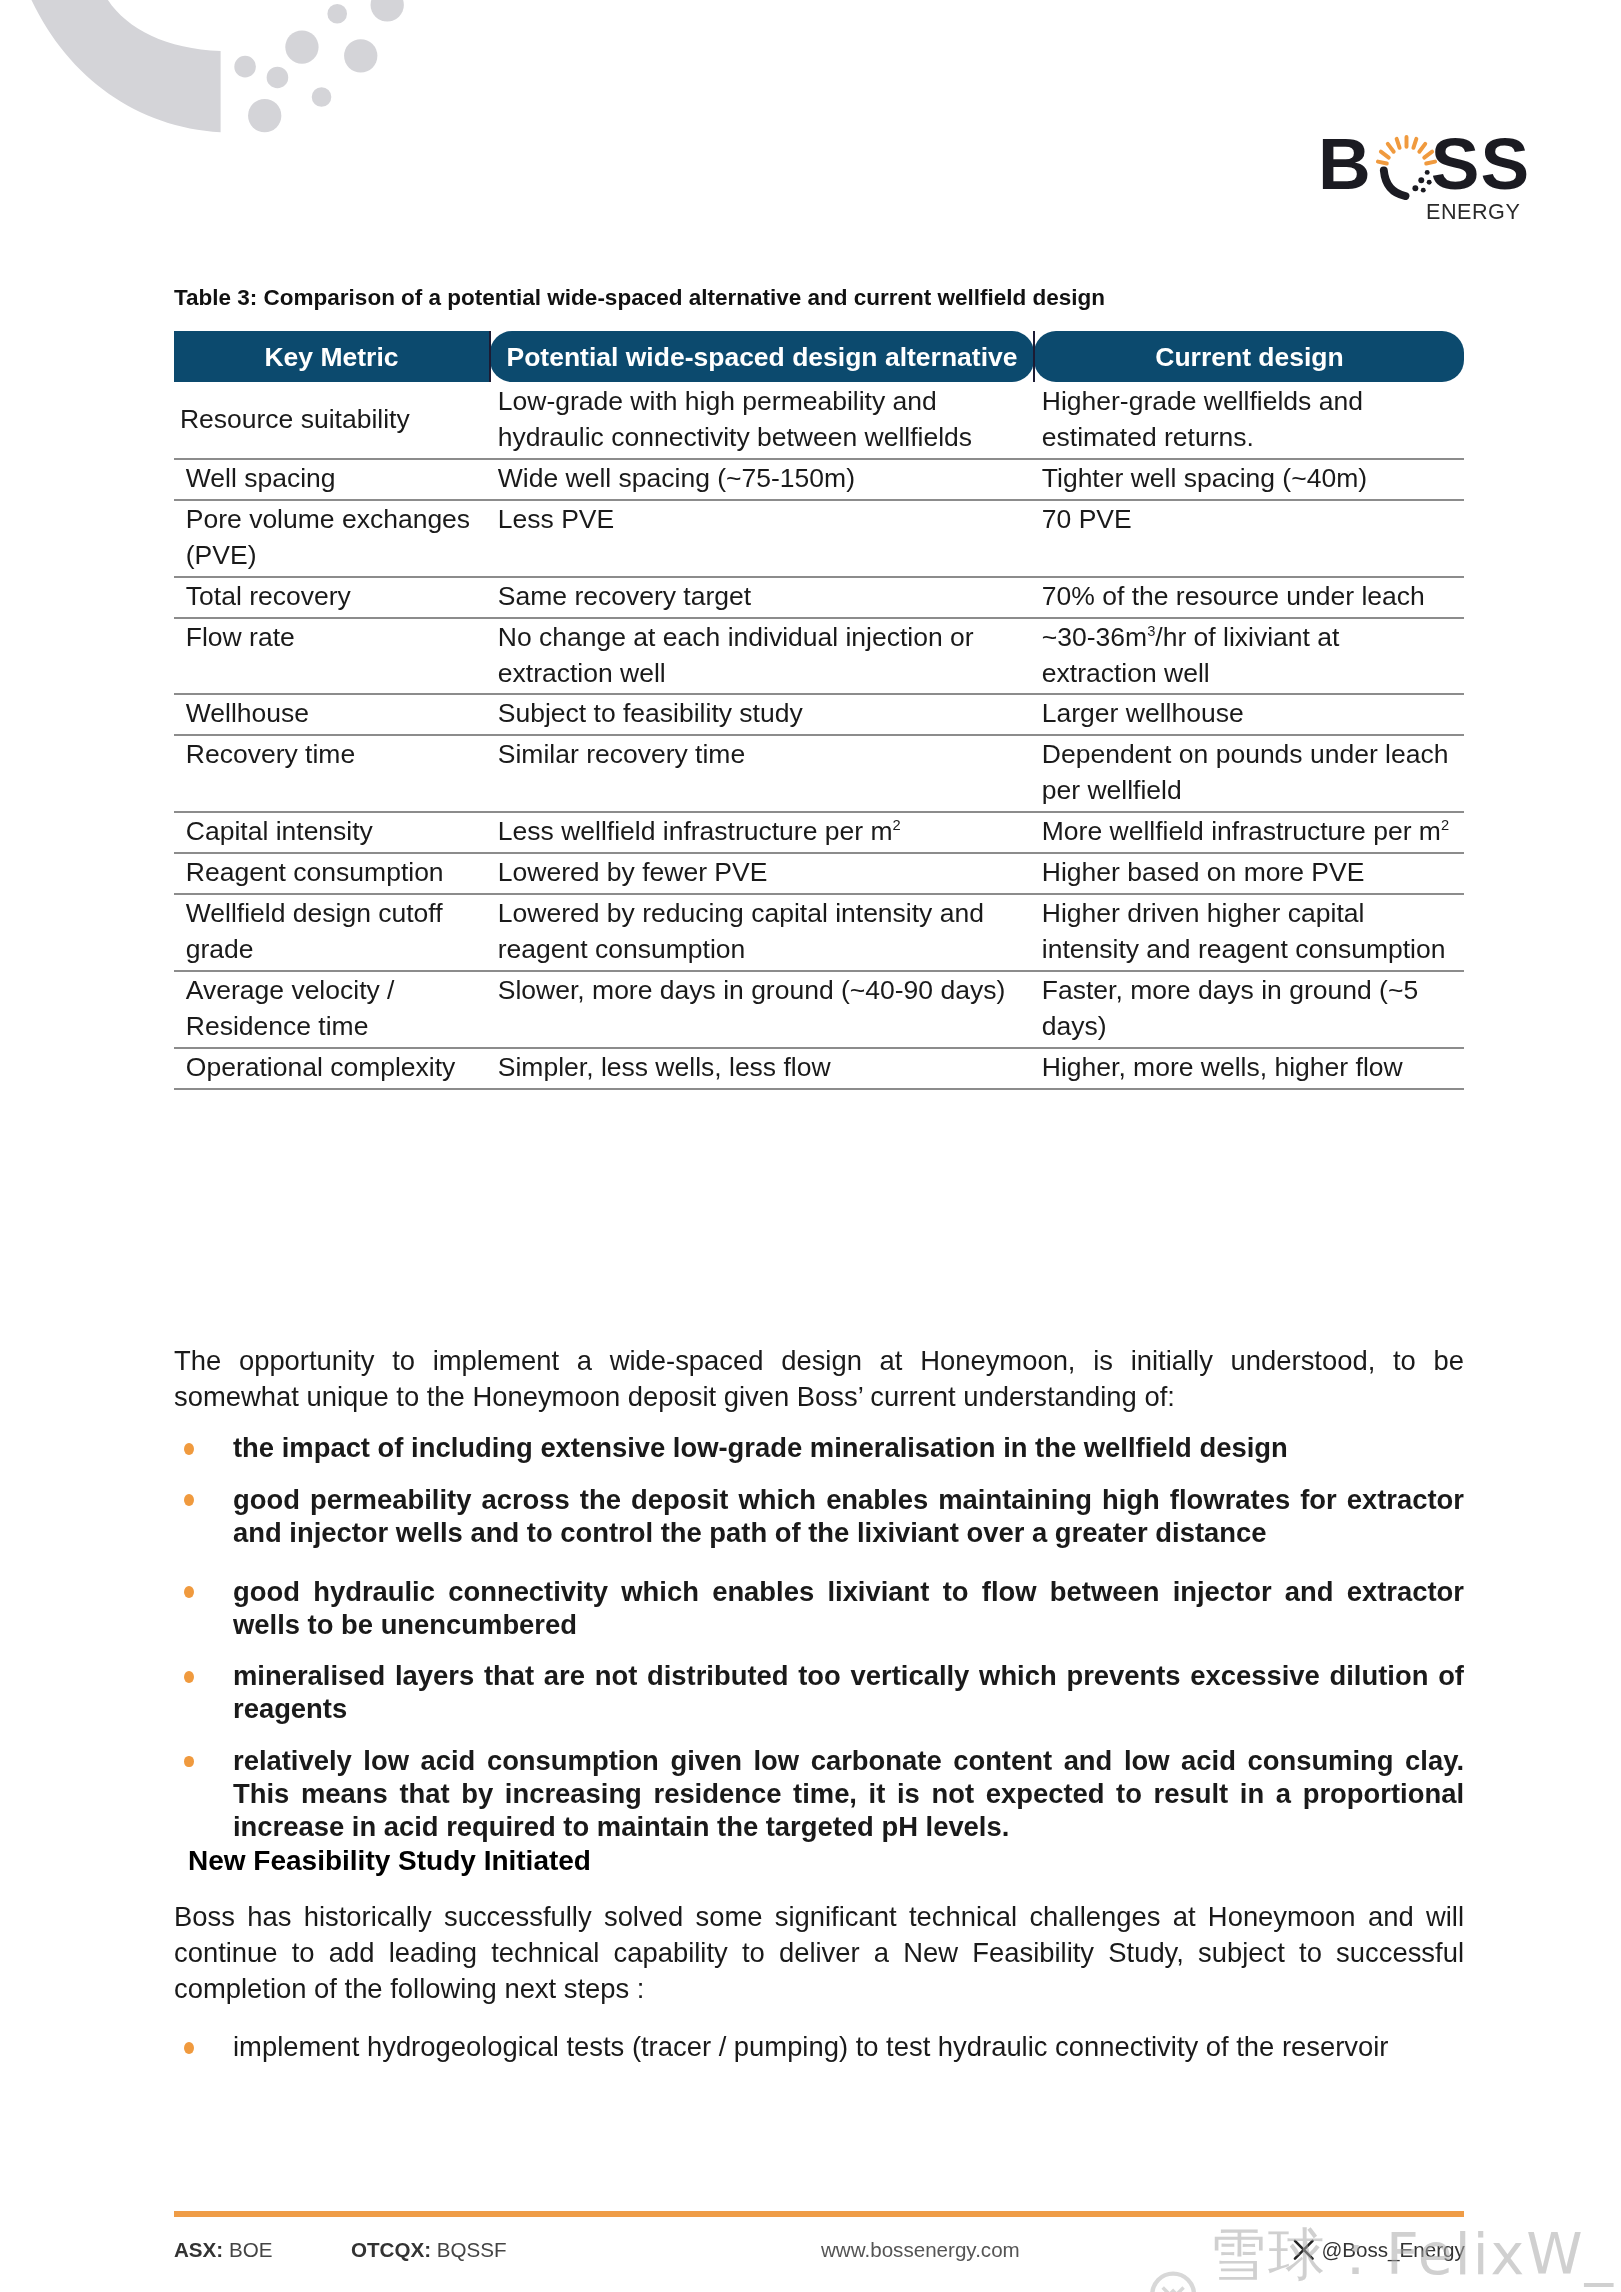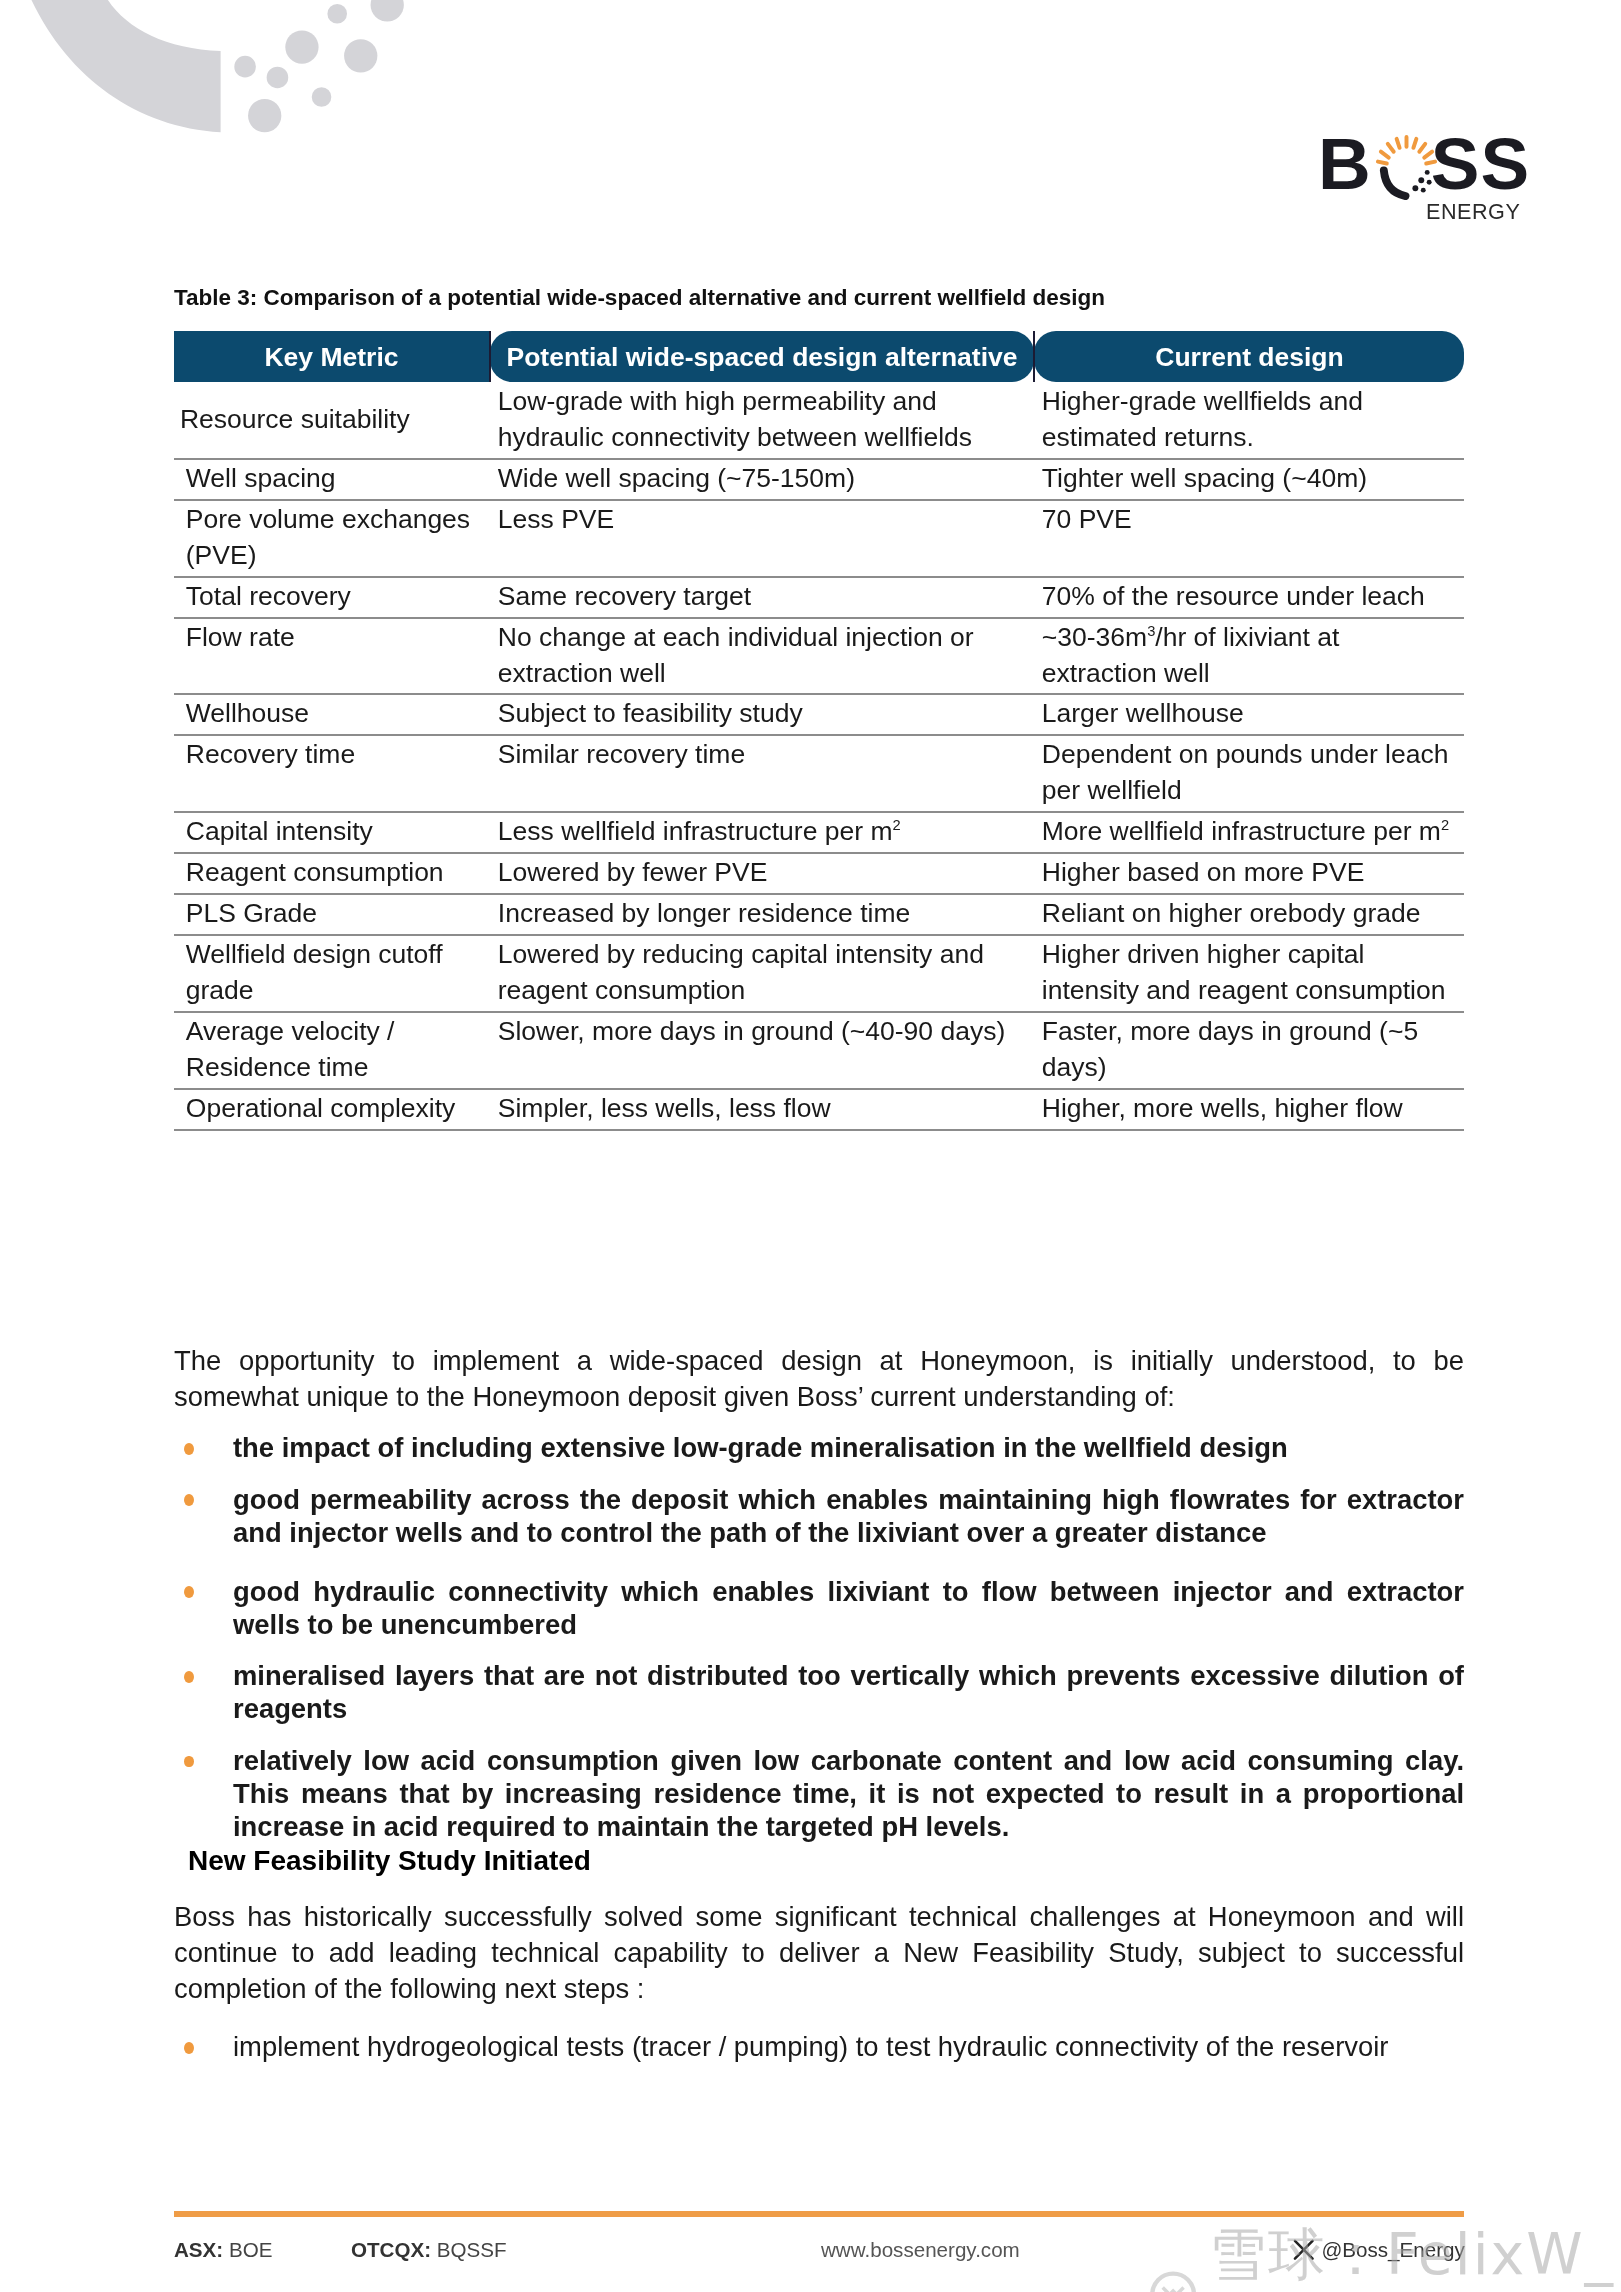--- a/index.html
+++ b/index.html
@@ -142,25 +142,20 @@
       <td class="c1">Capital intensity</td>
       <td class="c2"><span>Less wellfield infrastructure per m</span><sup>2</sup></td>
       <td class="c3"><span>More wellfield infrastructure per m</span><sup>2</sup></td>
     </tr>
     <tr>
       <td class="c1">Reagent consumption</td>
       <td class="c2">Lowered by fewer PVE</td>
       <td class="c3">Higher based on more PVE</td>
     </tr>
     <tr>
-      <td class="c1">PLS Grade</td>
-      <td class="c2">Increased by longer residence time</td>
-      <td class="c3">Reliant on higher orebody grade</td>
-    </tr>
-    <tr>
       <td class="c1">Wellfield design cutoff grade</td>
       <td class="c2">Lowered by reducing capital intensity and reagent consumption</td>
       <td class="c3">Higher driven higher capital intensity and reagent consumption</td>
     </tr>
     <tr>
       <td class="c1">Average velocity / Residence time</td>
       <td class="c2">Slower, more days in ground (~40-90 days)</td>
       <td class="c3">Faster, more days in ground (~5 days)</td>
     </tr>
     <tr>

